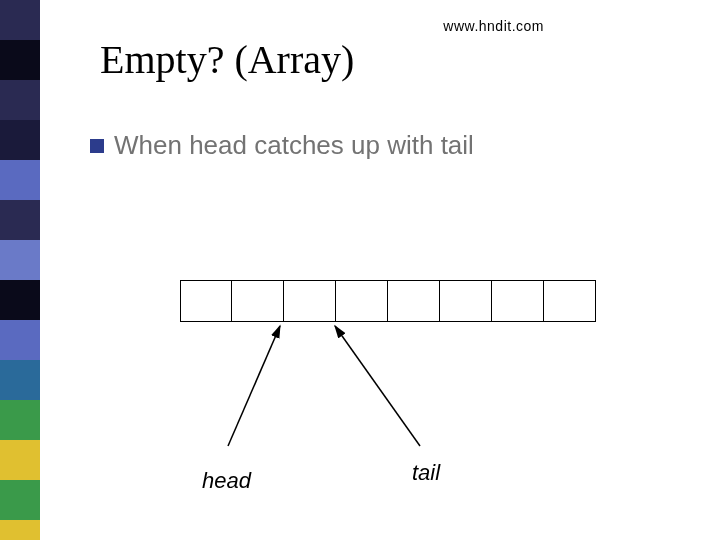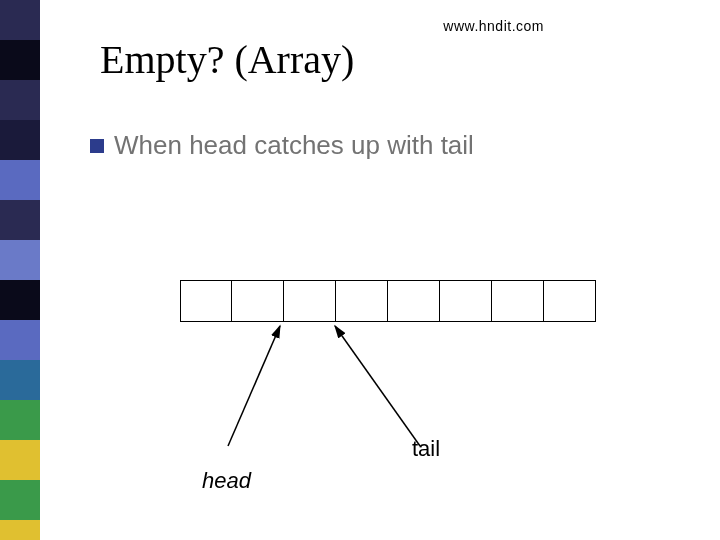--- a/index.html
+++ b/index.html
@@ -77,21 +77,22 @@
     position: absolute;
     left: 202px;
     top: 448px;
     font-style: italic;
     font-size: 22px;
     margin-top: 20px;
   }
   .label-tail {
     position: absolute;
     left: 412px;
-    top: 436px;
+    top: 460px;
+    font-style: italic;
     font-size: 22px;
   }
   svg.arrow {
     position: absolute;
     overflow: visible;
   }
 </style>
 </head>
 <body>
 

